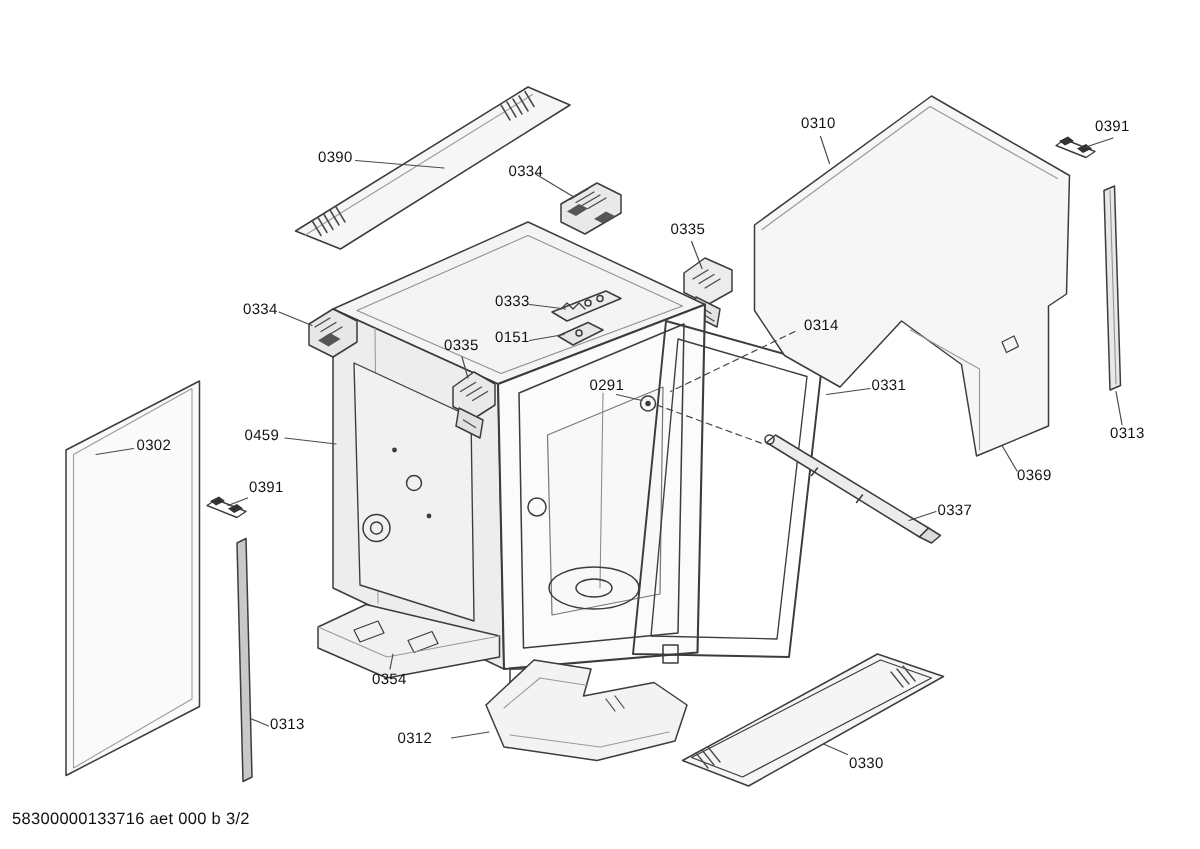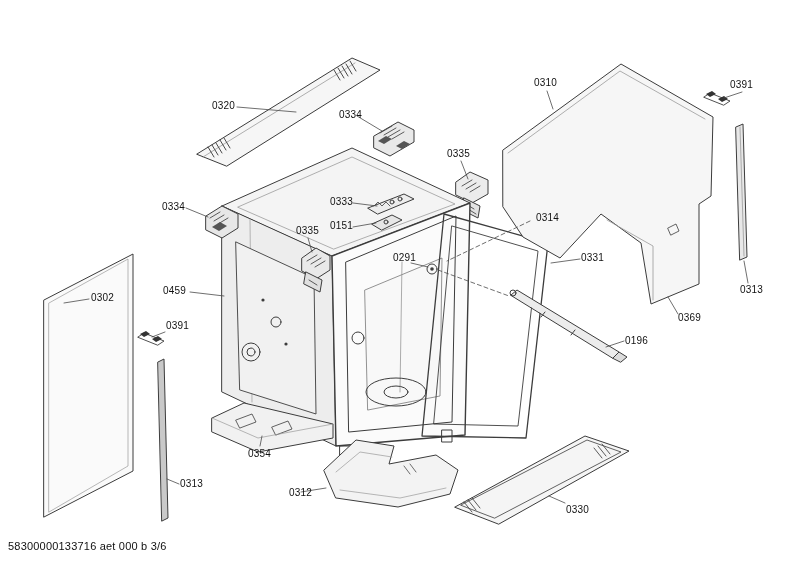--- a/index.html
+++ b/index.html
@@ -230,38 +230,38 @@
       </g>
 
       <g stroke="#4a4a4a" stroke-width="0.8" stroke-dasharray="4,3">
         <line x1="530" y1="221" x2="447" y2="261"></line>
         <line x1="438" y1="270" x2="509" y2="296"></line>
       </g>
 
     </g>
   </svg>
 
-  <div class="part-label" style="left:212px;top:100px">0320</div>
+  <div class="part-label" style="left:212px;top:100px">0390</div>
   <div class="part-label" style="left:339px;top:109px">0334</div>
   <div class="part-label" style="left:534px;top:77px">0310</div>
   <div class="part-label" style="left:730px;top:79px">0391</div>
   <div class="part-label" style="left:447px;top:148px">0335</div>
   <div class="part-label" style="left:162px;top:201px">0334</div>
   <div class="part-label" style="left:330px;top:196px">0333</div>
   <div class="part-label" style="left:330px;top:220px">0151</div>
   <div class="part-label" style="left:296px;top:225px">0335</div>
   <div class="part-label" style="left:536px;top:212px">0314</div>
   <div class="part-label" style="left:393px;top:252px">0291</div>
   <div class="part-label" style="left:581px;top:252px">0331</div>
   <div class="part-label" style="left:91px;top:292px">0302</div>
   <div class="part-label" style="left:163px;top:285px">0459</div>
   <div class="part-label" style="left:166px;top:320px">0391</div>
   <div class="part-label" style="left:678px;top:312px">0369</div>
   <div class="part-label" style="left:740px;top:284px">0313</div>
-  <div class="part-label" style="left:625px;top:335px">0196</div>
+  <div class="part-label" style="left:625px;top:335px">0337</div>
   <div class="part-label" style="left:180px;top:478px">0313</div>
   <div class="part-label" style="left:248px;top:448px">0354</div>
-  <div class="part-label" style="left:289px;top:487px">0312</div>
+  <div class="part-label" style="left:265px;top:487px">0312</div>
   <div class="part-label" style="left:566px;top:504px">0330</div>
 
-  <div class="footer-code">58300000133716 aet 000 b 3/6</div>
+  <div class="footer-code">58300000133716 aet 000 b 3/2</div>
 
 </div>
 
 </body></html>

